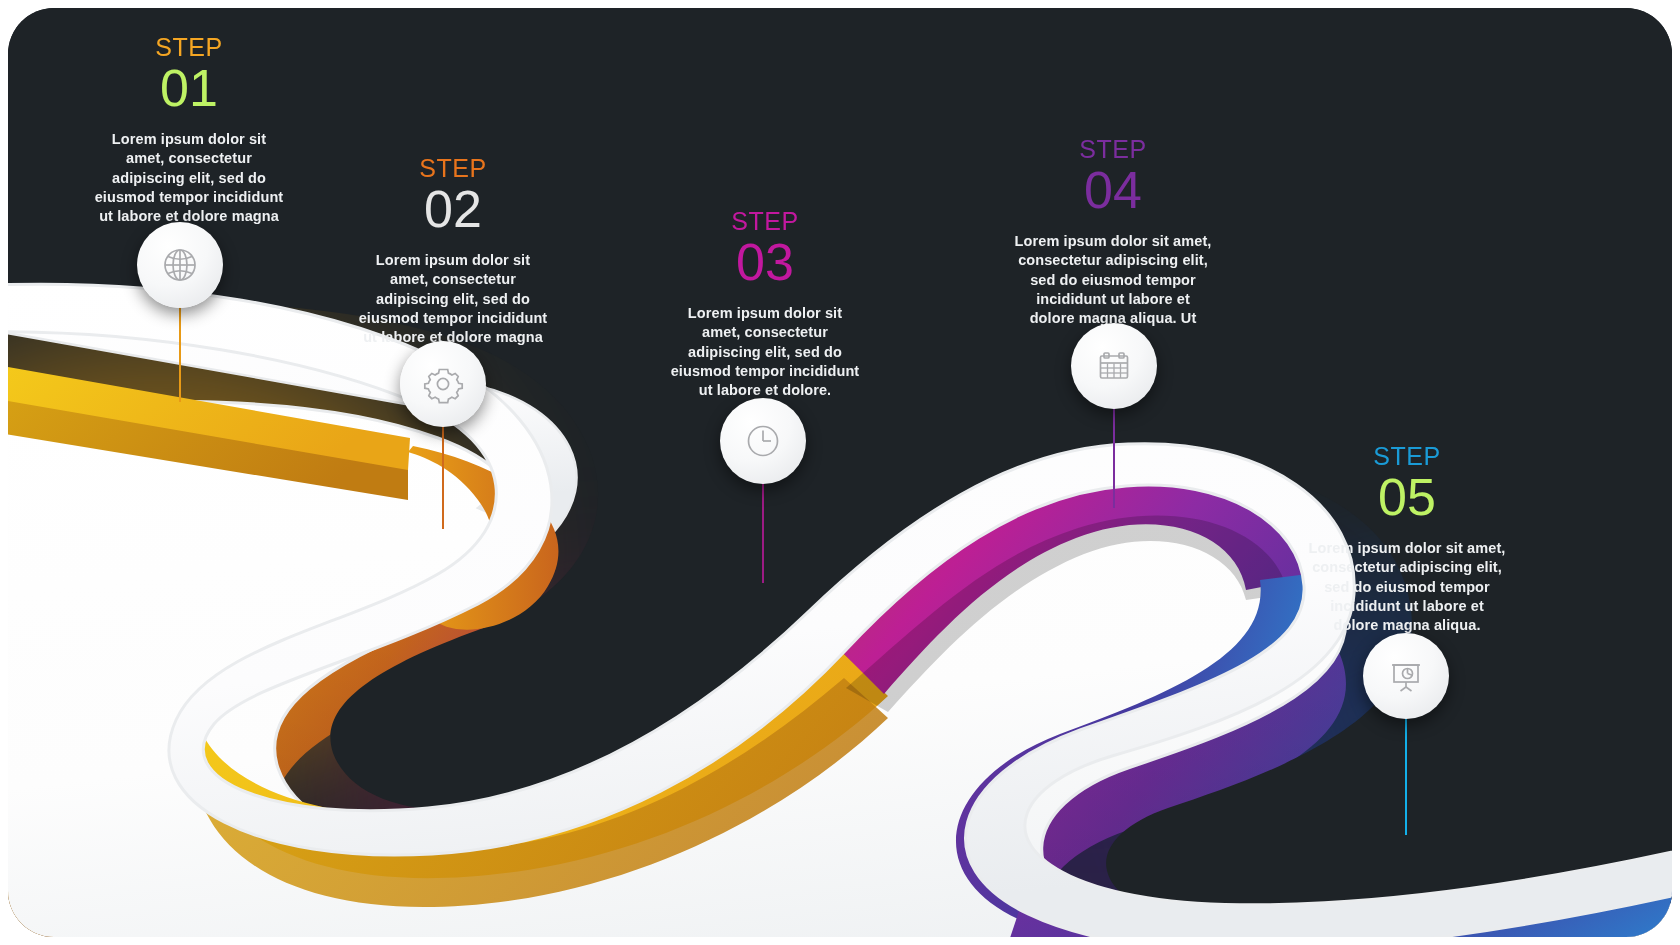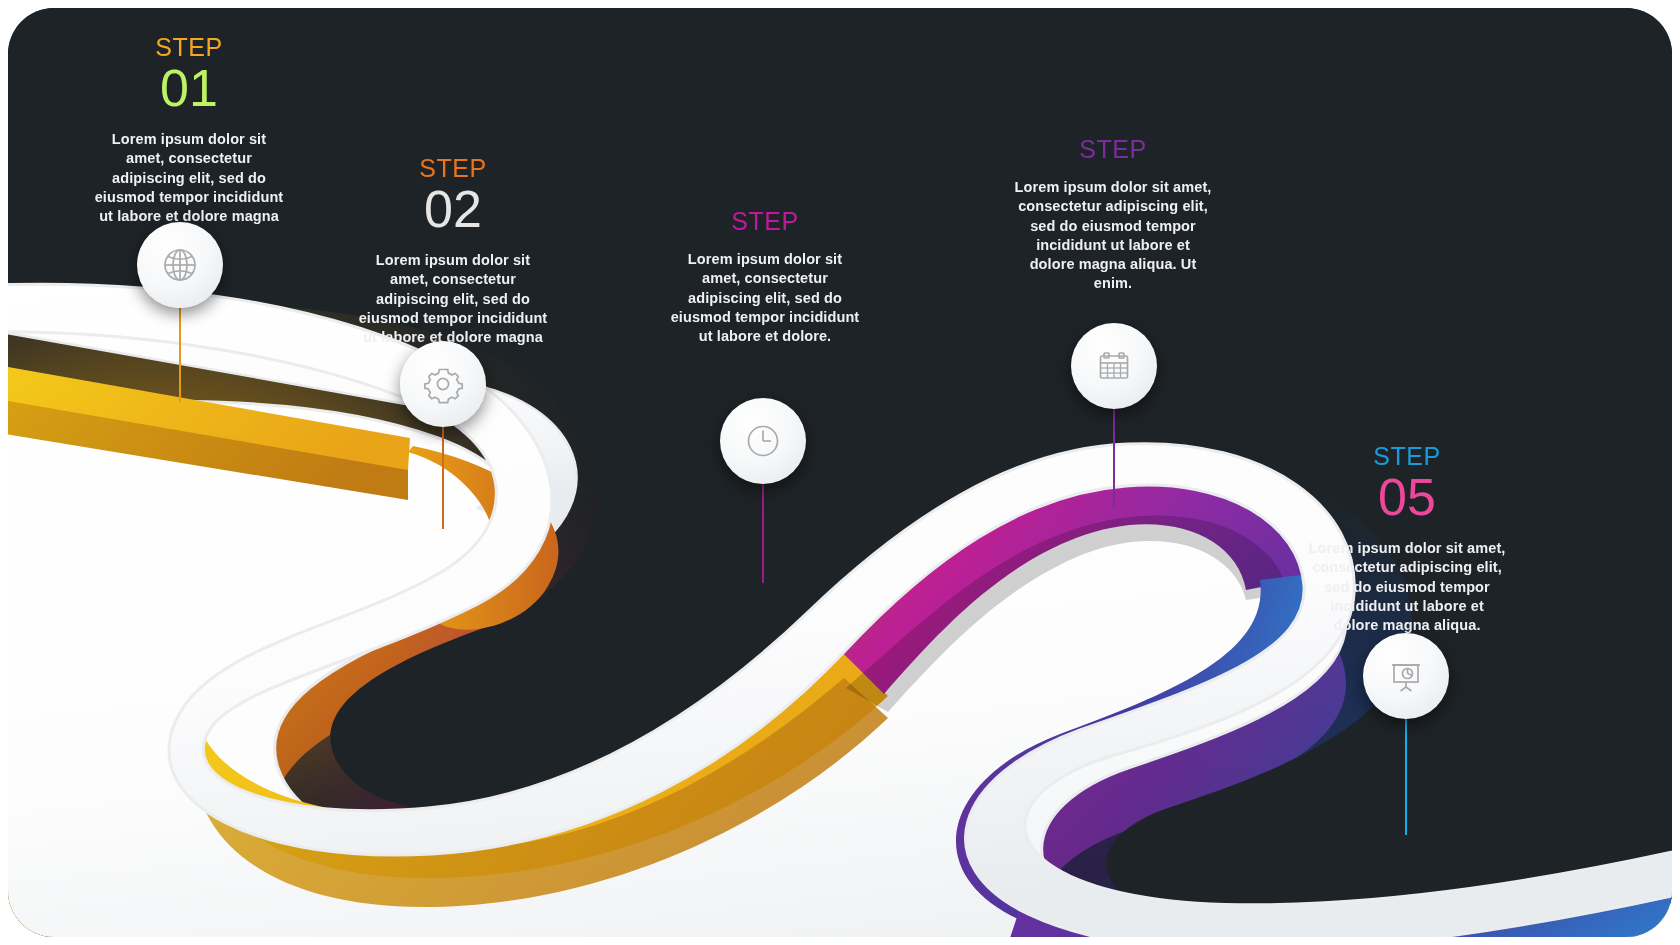--- a/index.html
+++ b/index.html
@@ -304,37 +304,39 @@
             <path d="M22 7.5 l4.2 0 .7 3.6 c1.3.4 2.5 1.1 3.5 1.9 l3.3-1.5 3 3 -1.5 3.3 c.8 1 1.5 2.2 1.9 3.5 l3.6 .7 0 4.2 -3.6 .7 c-.4 1.3-1.1 2.5-1.9 3.5 l1.5 3.3 -3 3 -3.3-1.5 c-1 .8-2.2 1.5-3.5 1.9 l-.7 3.6 -4.2 0
                      -4.2 0 -.7-3.6 c-1.3-.4-2.5-1.1-3.5-1.9 l-3.3 1.5 -3-3 1.5-3.3 c-.8-1-1.5-2.2-1.9-3.5 l-3.6-.7 0-4.2 3.6-.7 c.4-1.3 1.1-2.5 1.9-3.5 l-1.5-3.3 3-3 3.3 1.5 c1-.8 2.2-1.5 3.5-1.9 l.7-3.6 4.2 0 Z" transform="translate(0.5,0)"></path>
             <circle cx="22" cy="22" r="5.6"></circle>
           </g>
         </svg>
       </div>
     </div>
 
     <div class="step" style="left:607px;top:200px;">
       <div class="kicker" style="color:#c2189f;">STEP</div>
+      <div class="num" style="color:#c2189f;">03</div>
       <div class="desc" style="width:196px;margin-left:auto;margin-right:auto;">Lorem ipsum dolor sit amet, consectetur adipiscing elit, sed do eiusmod tempor incididunt ut labore et dolore.</div>
     </div>
     <div class="pin" style="left:712px;top:390px;width:86px;height:170px;">
       <div class="stem" style="top:80px;height:105px;background:#9c1b84;"></div>
       <div class="bubble">
         <svg width="44" height="44" viewBox="0 0 44 44">
           <g class="ico">
             <circle cx="22" cy="22" r="14.5"></circle>
             <line x1="22" y1="11.5" x2="22" y2="22"></line>
             <line x1="22" y1="22" x2="30" y2="22"></line>
           </g>
         </svg>
       </div>
     </div>
 
     <div class="step" style="left:955px;top:128px;">
       <div class="kicker" style="color:#7b2d9e;">STEP</div>
+      <div class="num" style="color:#7b2d9e;">04</div>
       <div class="desc" style="width:200px;margin-left:auto;margin-right:auto;">Lorem ipsum dolor sit amet, consectetur adipiscing elit, sed do eiusmod tempor incididunt ut labore et dolore magna aliqua. Ut enim.</div>
     </div>
     <div class="pin" style="left:1063px;top:315px;width:86px;height:170px;">
       <div class="stem" style="top:80px;height:105px;background:#7b2d9e;"></div>
       <div class="bubble">
         <svg width="44" height="44" viewBox="0 0 44 44">
           <g class="ico">
             <rect x="8.5" y="12" width="27" height="22" rx="1.4"></rect>
             <line x1="8.5" y1="19" x2="35.5" y2="19"></line>
             <rect x="12" y="9" width="5" height="5" rx="1"></rect>
@@ -346,21 +348,21 @@
               <line x1="8.5" y1="24" x2="35.5" y2="24"></line>
               <line x1="8.5" y1="29" x2="35.5" y2="29"></line>
             </g>
           </g>
         </svg>
       </div>
     </div>
 
     <div class="step" style="left:1249px;top:435px;">
       <div class="kicker" style="color:#1a9bd7;">STEP</div>
-      <div class="num" style="color:#ec4899;">05</div>
+      <div class="num" style="color:#bef264;">05</div>
       <div class="desc" style="width:200px;margin-left:auto;margin-right:auto;">Lorem ipsum dolor sit amet, consectetur adipiscing elit, sed do eiusmod tempor incididunt ut labore et dolore magna aliqua.</div>
     </div>
     <div class="pin" style="left:1355px;top:625px;width:86px;height:200px;">
       <div class="stem" style="top:80px;height:122px;background:#13b0ea;"></div>
       <div class="bubble">
         <svg width="44" height="44" viewBox="0 0 44 44">
           <g class="ico">
             <line x1="8" y1="11" x2="36" y2="11"></line>
             <rect x="10" y="11" width="24" height="17"></rect>
             <circle cx="23.5" cy="19.5" r="5"></circle>

